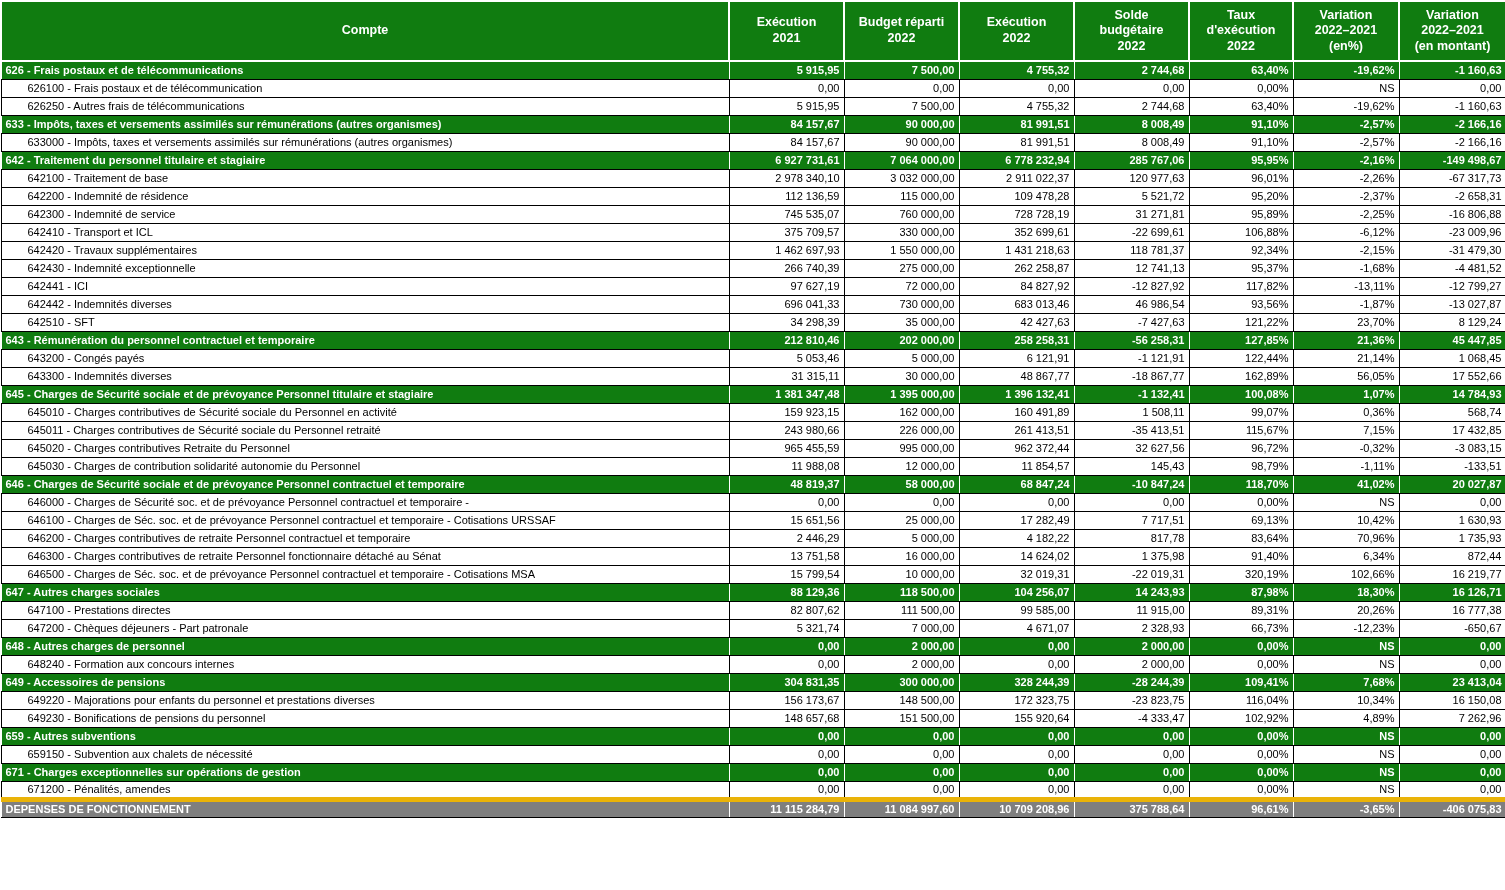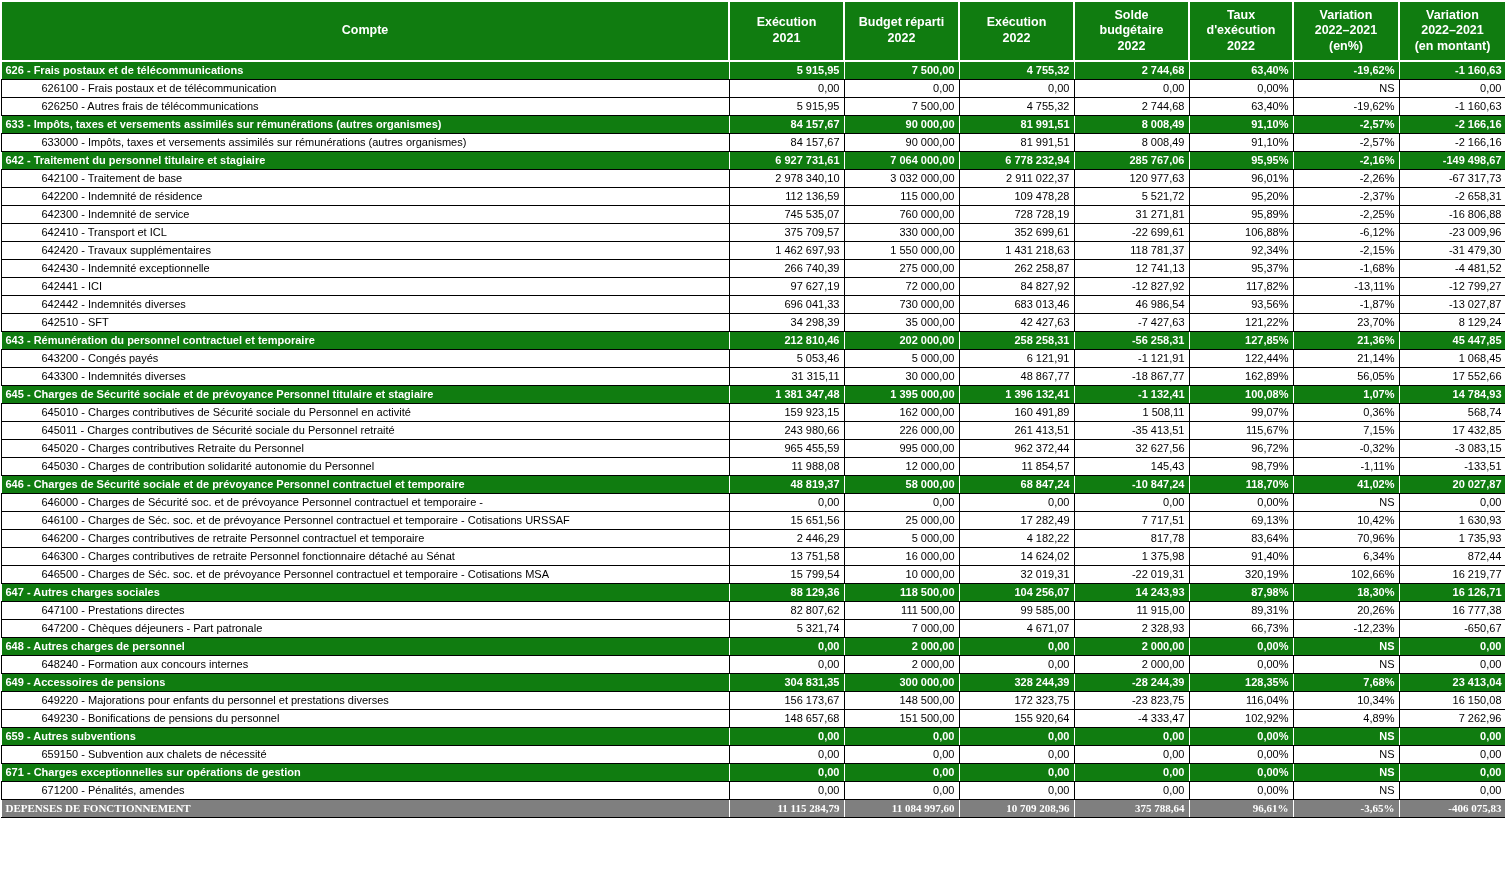--- a/index.html
+++ b/index.html
@@ -32,32 +32,32 @@
     border: 1px solid #000000;
     font-size: 11px;
     height: 18px;
     padding: 0 4px;
     white-space: nowrap;
     overflow: hidden;
     color: #000000;
     vertical-align: middle;
   }
   tbody td.num { text-align: right; }
-  tbody tr.detail td.label { padding-left: 40px; }
+  tbody tr.detail td.label { padding-left: 26px; }
   tbody tr.group td,
   tbody tr.total td {
     color: #ffffff;
     font-weight: bold;
     border-left: 1px solid #ffffff;
     border-right: 1px solid #ffffff;
     border-top: 1px solid #000000;
     border-bottom: 1px solid #000000;
   }
   tbody tr.group td { background: #107C10; }
-  tbody tr.total td { background: #7F7F7F; border-top: 1px solid #eab308; font-family: Liberation Serif, serif; }
+  tbody tr.total td { background: #7F7F7F; border-top: 5px solid #eab308; }
   tbody tr.group td.label,
   tbody tr.total td.label { }
 </style>
 </head>
 <body>
 
 <table>
   <colgroup>
     <col style="width:728px">
     <col style="width:115px">
@@ -431,21 +431,21 @@
         <td class="num">0,00%</td>
         <td class="num">NS</td>
         <td class="num">0,00</td>
       </tr>
       <tr class="group">
         <td class="label">649 - Accessoires de pensions</td>
         <td class="num">304 831,35</td>
         <td class="num">300 000,00</td>
         <td class="num">328 244,39</td>
         <td class="num">-28 244,39</td>
-        <td class="num">128,35%</td>
+        <td class="num">109,41%</td>
         <td class="num">7,68%</td>
         <td class="num">23 413,04</td>
       </tr>
       <tr class="detail">
         <td class="label">649220 - Majorations pour enfants du personnel et prestations diverses</td>
         <td class="num">156 173,67</td>
         <td class="num">148 500,00</td>
         <td class="num">172 323,75</td>
         <td class="num">-23 823,75</td>
         <td class="num">116,04%</td>

